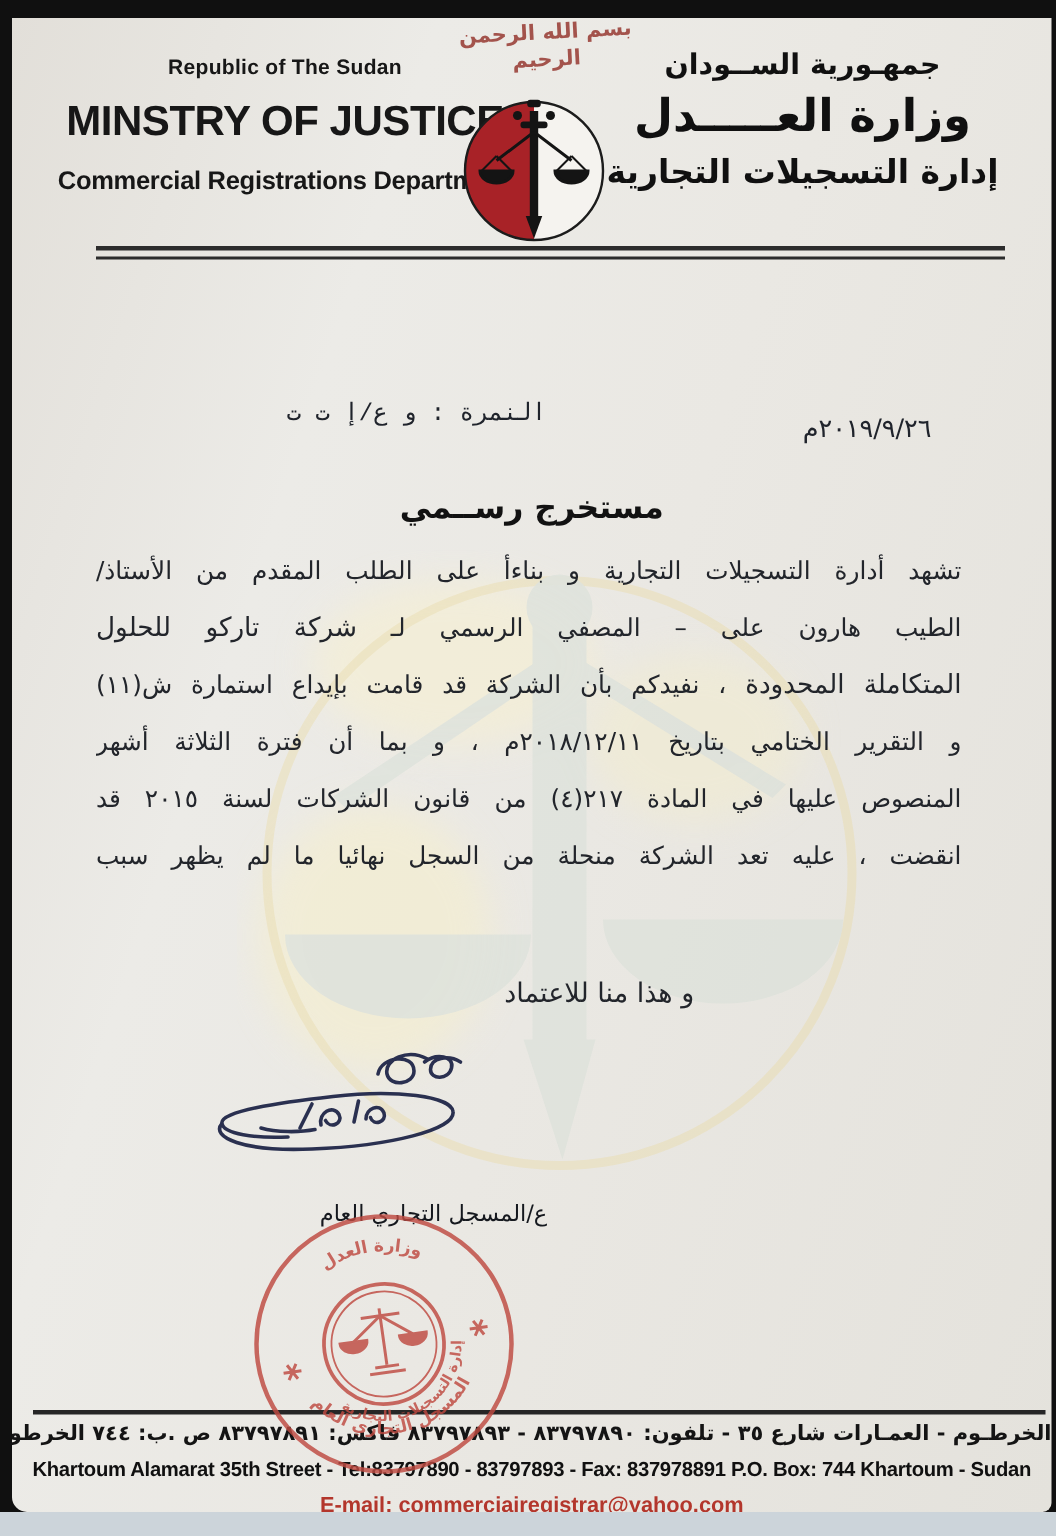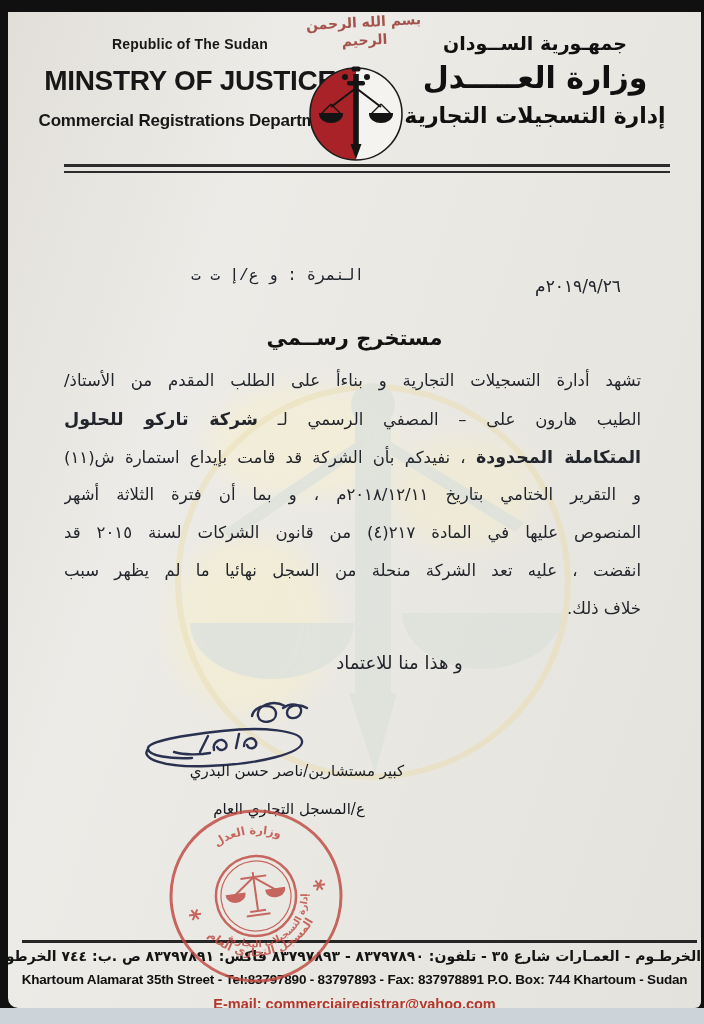--- a/index.html
+++ b/index.html
@@ -34,21 +34,21 @@
   .refno{position:absolute;left:183px;top:253px;font-size:16px;color:#20242c;font-family:Liberation Mono, monospace;}
   .title{position:absolute;left:0;right:0;top:314px;text-align:center;
          font-size:21px;font-weight:bold;color:#121212;}
 
   
   .body{position:absolute;left:56px;right:60px;top:350px;direction:rtl;
         font-size:16.5px;color:#22252b;z-index:2;}
   .body-line{height:38px;line-height:38px;text-align:justify;text-align-last:justify;
              overflow:hidden;}
   .body-line.last{text-align:right;text-align-last:right;}
-  .b{font-weight:bold;font-size:17.5px;}
+  .b{font-weight:normal;font-size:17.5px;}
   .closing{position:absolute;left:90px;right:0;top:640px;text-align:center;
            font-size:18px;color:#22252b;z-index:2;}
 
   
   .signature{position:absolute;left:132px;top:688px;width:180px;height:78px;z-index:2;}
   .sig-name{position:absolute;left:163px;top:750px;width:252px;text-align:center;
             font-size:15px;color:#191c22;z-index:2;}
   .sig-cap{position:absolute;left:186px;top:788px;width:190px;text-align:center;
            font-size:15px;color:#15181e;z-index:2;}
 
@@ -143,36 +143,34 @@
 
     <div class="title" dir="rtl" lang="ar">مستخرج رســمي</div>
 
     <div class="body" dir="rtl" lang="ar">
         <div class="body-line"><span>تشهد أدارة التسجيلات التجارية و بناءأ على الطلب المقدم من الأستاذ/</span></div>
         <div class="body-line"><span>الطيب هارون على – المصفي الرسمي لـ </span><span class="b">شركة تاركو للحلول</span></div>
         <div class="body-line"><span class="b">المتكاملة المحدودة</span><span> ، نفيدكم بأن الشركة قد قامت بإيداع استمارة ش(١١)</span></div>
         <div class="body-line"><span>و التقرير الختامي بتاريخ ٢٠١٨/١٢/١١م ، و بما أن فترة الثلاثة أشهر</span></div>
         <div class="body-line"><span>المنصوص عليها في المادة ٢١٧(٤) من قانون الشركات لسنة ٢٠١٥ قد</span></div>
         <div class="body-line"><span>انقضت ، عليه تعد الشركة منحلة من السجل نهائيا ما لم يظهر سبب</span></div>
-        <div class="body-line last"><span>خلاف ذلك.</span></div>
       </div>
 
     <div class="closing" dir="rtl" lang="ar">و هذا منا للاعتماد</div>
 
     <svg class="signature" viewBox="0 0 180 78">
       <g fill="none" stroke="#2a3050" stroke-width="2.4" stroke-linecap="round">
         <path d="M112,16 c2,-12 24,-14 24,-2 c0,9 -16,11 -18,2 c-2,-10 14,-17 27,-10"></path>
         <path d="M143,8 c8,-6 20,-4 18,4 c-2,8 -14,8 -14,1 c0,-8 12,-10 20,-5"></path>
         <path d="M8,49 c-8,9 14,19 60,17 c52,-2 96,-13 94,-25 c-1,-10 -38,-15 -80,-10 c-36,4 -76,10 -74,18 c1,7 22,10 44,9"></path>
         <path d="M60,52 l8,-16 M74,50 c-2,-8 8,-14 12,-7 c3,6 -6,10 -9,4"></path>
         <path d="M96,48 l3,-14 M104,46 c0,-7 9,-11 12,-4 c2,6 -7,9 -9,3"></path>
         <path d="M34,52 c10,3 26,3 36,1"></path>
       </g>
     </svg>
-    <div class="sig-name" dir="rtl" lang="ar">كبير مستشارين/ناصر حسن البدري</div>
     <div class="sig-cap" dir="rtl" lang="ar">ع/المسجل التجاري العام</div>
 
     <svg class="stamp" viewBox="-94 -94 188 188">
       <defs>
         <path id="arcTop" d="M -68 6 A 68 68 0 0 1 68 6"></path>
         <path id="arcBot" d="M -66 -6 A 66 66 0 0 0 66 -6"></path>
         <path id="arcMid" d="M -46 24 A 52 52 0 0 0 50 -14"></path>
       </defs>
       <g class="stamp-ink">
         <circle r="85" class="s3"></circle>

